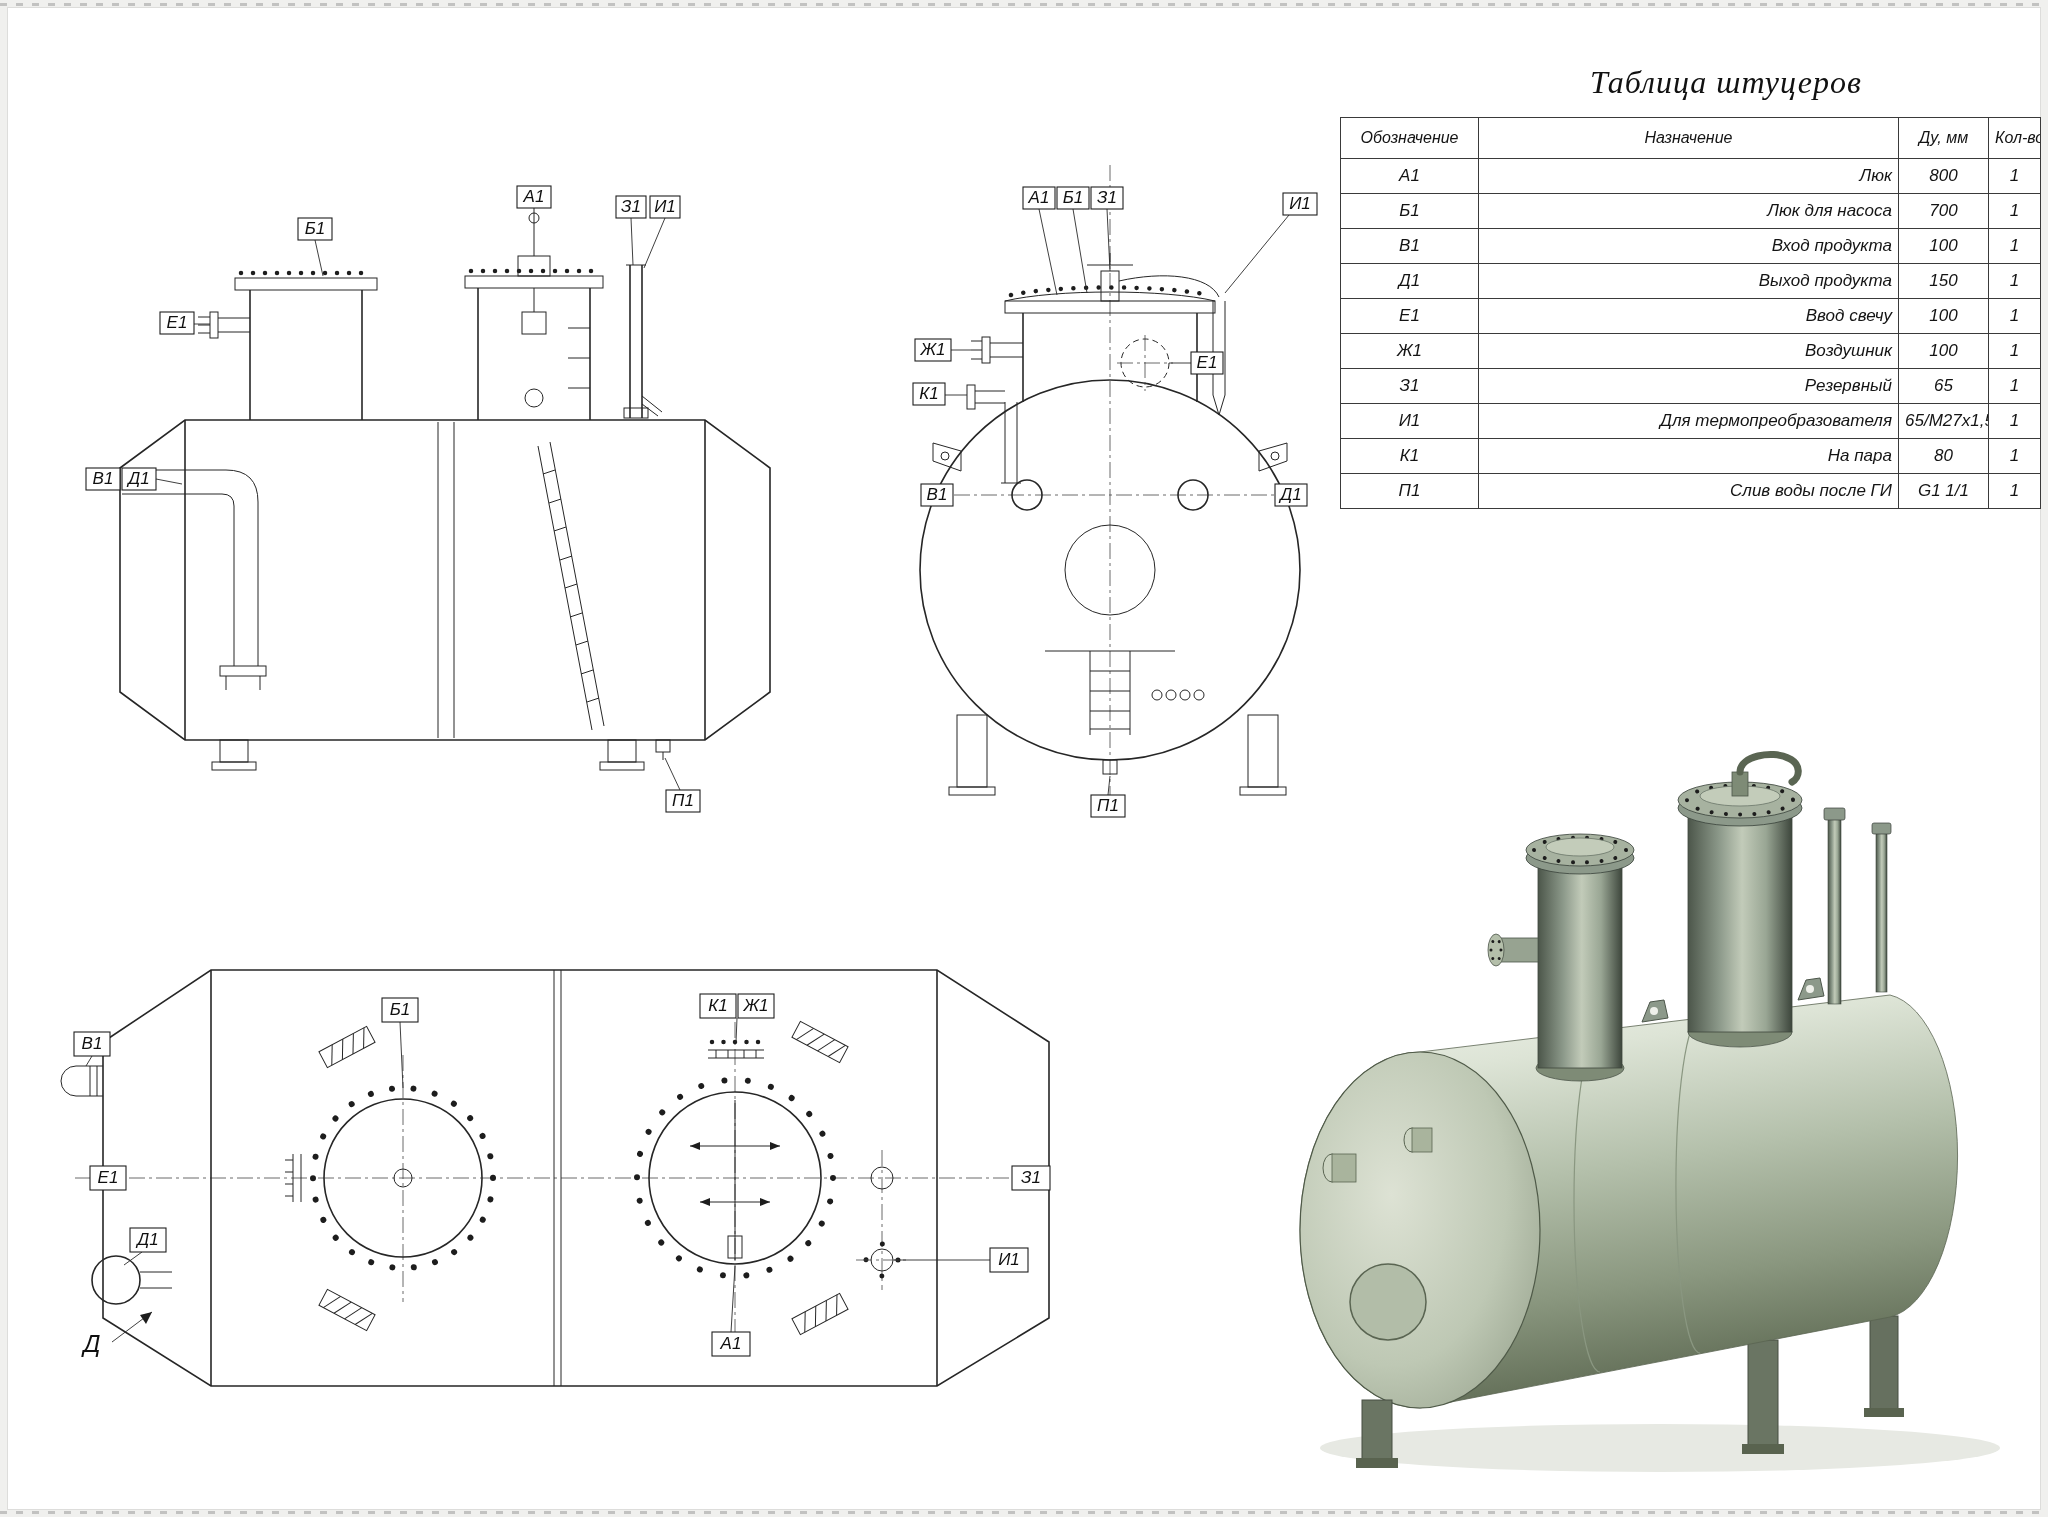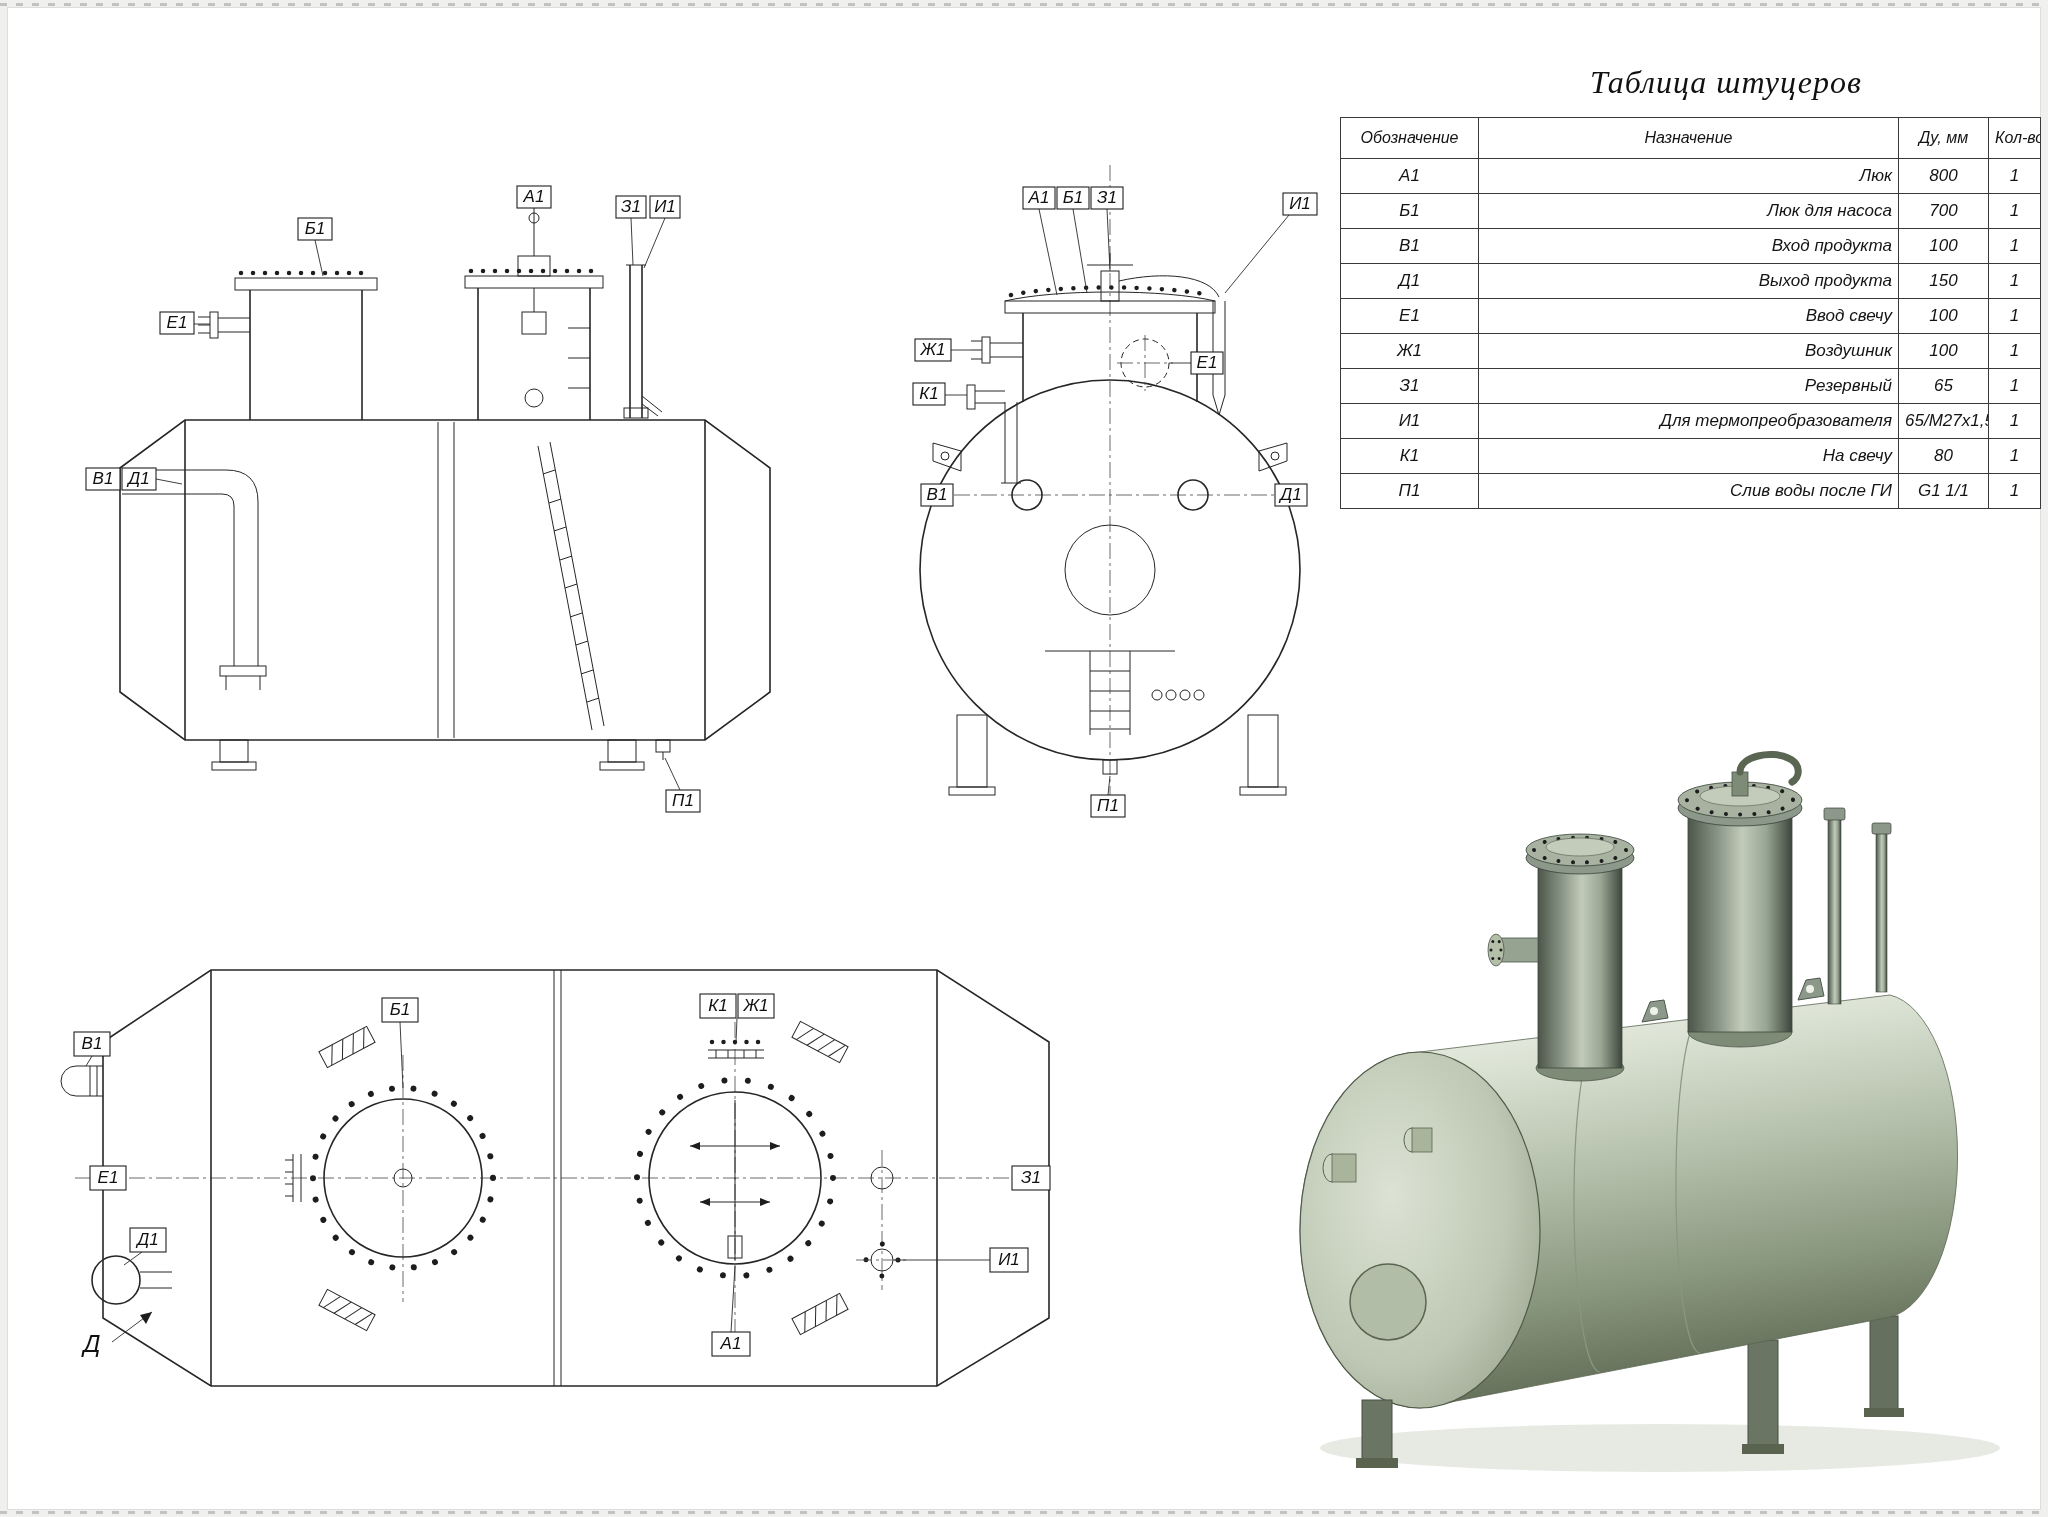--- a/index.html
+++ b/index.html
@@ -120,21 +120,21 @@
           <td class="c">1</td>
         </tr>
       <tr>
           <td class="c">И1</td>
           <td class="l">Для термопреобразователя</td>
           <td class="c dn">65/М27х1,5</td>
           <td class="c">1</td>
         </tr>
       <tr>
           <td class="c">К1</td>
-          <td class="l">На свечу</td>
+          <td class="l">На пара</td>
           <td class="c dn">80</td>
           <td class="c">1</td>
         </tr>
       <tr>
           <td class="c">П1</td>
           <td class="l">Слив воды после ГИ</td>
           <td class="c dn">G1 1/1</td>
           <td class="c">1</td>
         </tr>
     </tbody>

